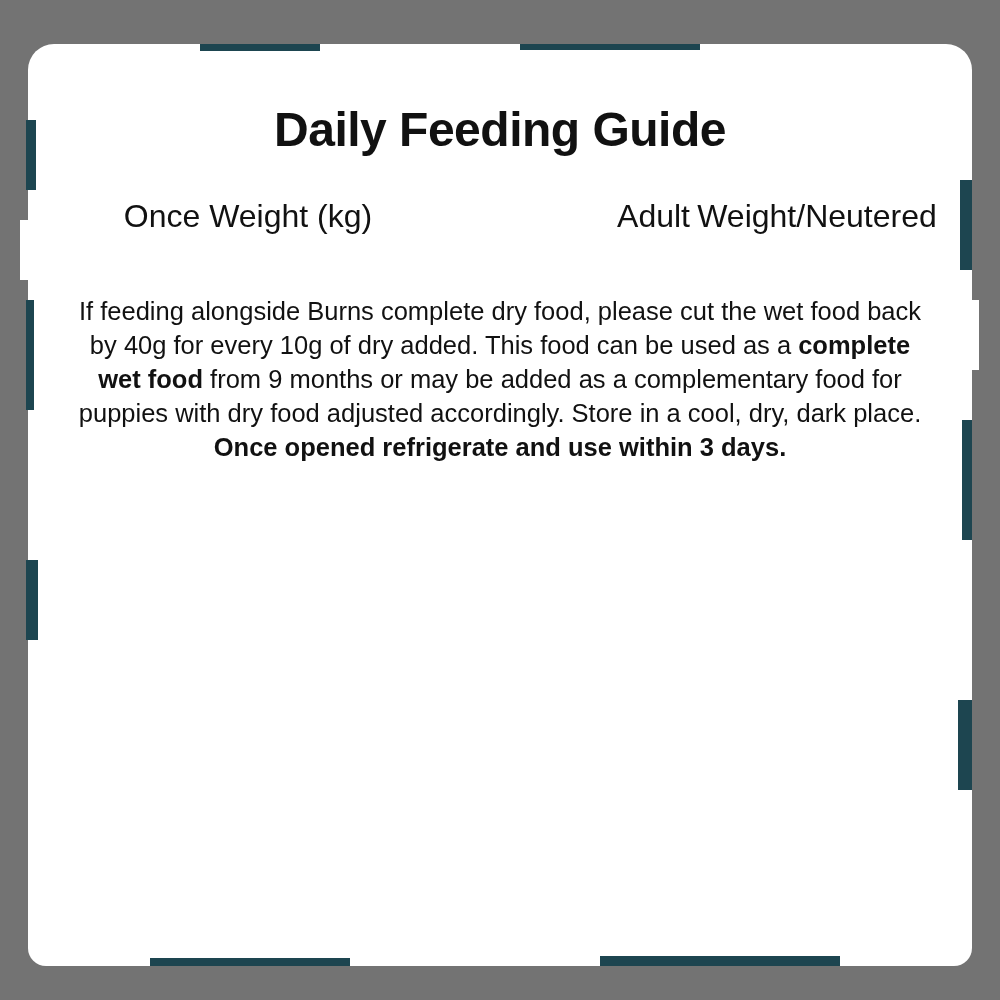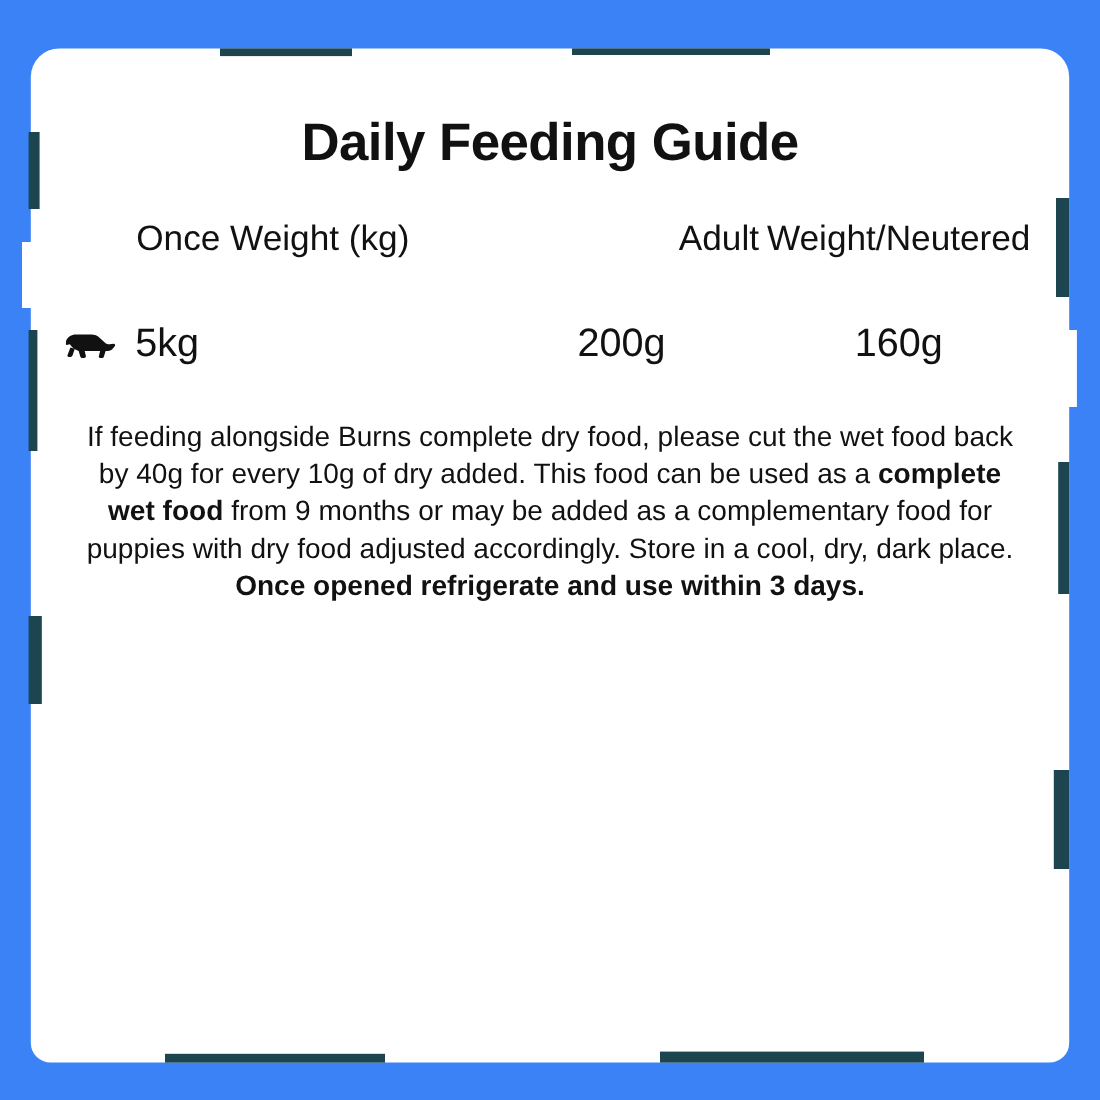--- a/index.html
+++ b/index.html
@@ -11,21 +11,21 @@
     height: 1000px;
     background: #1d4550;
     font-family: "Liberation Sans", sans-serif;
     overflow: hidden;
   }
 
   #page {
     position: relative;
     width: 1000px;
     height: 1000px;
-    background: #3b82f6;
+    background: #737373;
   }
 
   
   #panel {
     position: absolute;
     left: 28px;
     top: 44px;
     width: 944px;
     height: 922px;
     background: #ffffff;
@@ -135,35 +135,20 @@
 
     <table class="feeding">
       <thead>
         <tr>
           <th class="col-weight">Once Weight (kg)</th>
           <th class="col-adult">Adult</th>
           <th class="col-senior">Weight/Neutered</th>
         </tr>
       </thead>
       <tbody>
-        <tr>
-          <td class="weight-cell">
-            <span class="weight-inner">
-              <span class="dog-icon">
-                <svg width="52" height="30" viewBox="0 0 104 60" aria-hidden="true">
-                  <path fill="#111111" d="M6 26c3-8 10-12 18-12h28c6 0 11 2 15 6l10 9c2 2 5 3 8 3l8-1c2 0 3 2 2 4l-5 6c-2 2-5 3-8 3h-4l-3 10c-1 2-2 3-4 3h-3c-2 0-3-2-2-4l2-9H40l2 9c1 2-1 4-3 4h-3c-2 0-3-1-4-3l-3-10c-7-2-12-6-16-12l-4 1c-2 1-4-1-3-3z"></path>
-                  <path fill="#111111" d="M22 40l-4 12c-1 2-2 3-4 3h-3c-2 0-3-2-2-4l5-13z"></path>
-                </svg>
-              </span>
-              <span class="weight-label">5kg</span>
-            </span>
-          </td>
-          <td>200g</td>
-          <td>160g</td>
-        </tr>
       </tbody>
     </table>
 
     <p class="note">
       <span>If feeding alongside Burns complete dry food, please cut the wet food back by 40g for every 10g of dry added. This food can be used as a </span><b>complete wet food</b><span> from 9 months or may be added as a complementary food for puppies with dry food adjusted accordingly. Store in a cool, dry, dark place. </span><b>Once opened refrigerate and use within 3 days.</b>
     </p>
 
   </div>
 </div>
 

